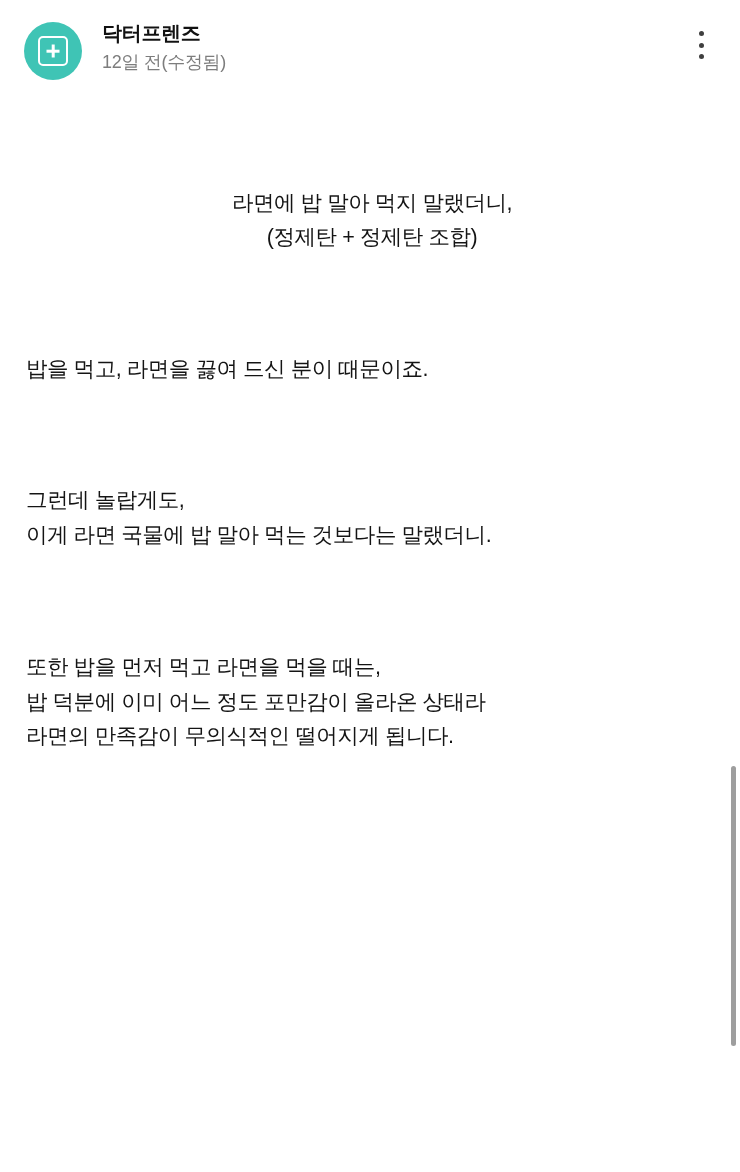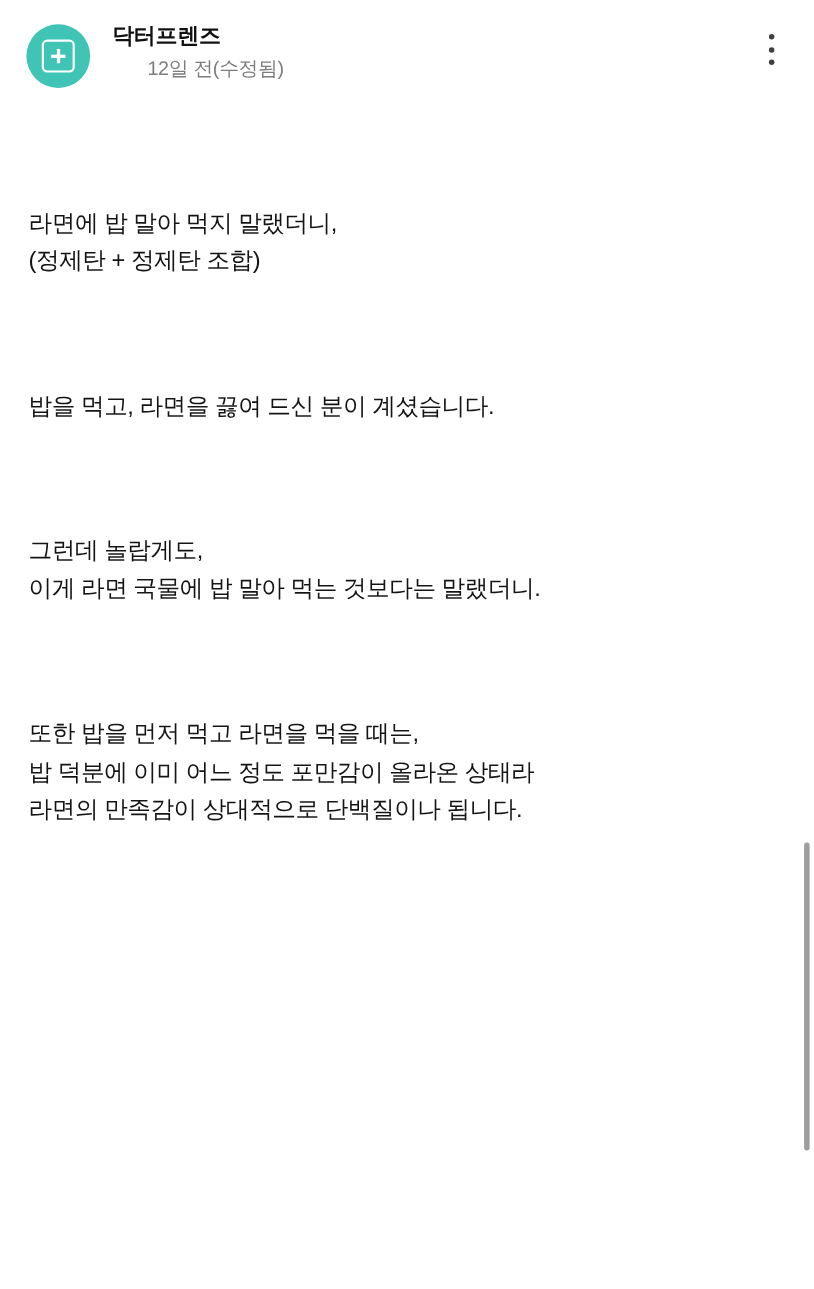--- a/index.html
+++ b/index.html
@@ -82,21 +82,20 @@
     font-weight: bold;
     color: #111111;
     line-height: 1.1;
     letter-spacing: -0.3px;
   }
   .post-meta {
     font-size: 18px;
     color: #7d7d7d;
     line-height: 1.1;
     letter-spacing: -0.3px;
-    margin-left: 32px;
   }
 
   .more-button {
     position: absolute;
     right: 26px;
     top: 28px;
     width: 26px;
     height: 34px;
     display: flex;
     flex-direction: column;
@@ -123,20 +122,21 @@
     letter-spacing: -0.45px;
     white-space: pre-wrap;
     word-break: keep-all;
   }
 
   .paragraph {
     margin: 0 0 27px 0;
   }
   .paragraph:first-child {
     margin-top: 0;
+    text-align: center;
   }
 
   
   .scrollbar-track {
     position: absolute;
     right: 4px;
     top: 0;
     width: 5px;
     height: 1172px;
   }
@@ -166,26 +166,26 @@
     <div class="more-button">
       <span></span>
       <span></span>
       <span></span>
     </div>
   </div>
 
   <div class="post-body">
     <p class="paragraph">라면에 밥 말아 먹지 말랬더니,
 (정제탄 + 정제탄 조합)</p>
-    <p class="paragraph">밥을 먹고, 라면을 끓여 드신 분이 계셨습니다.</p>
+    <p class="paragraph">밥을 먹고, 라면을 끓여 드신 분이 때문이죠.</p>
     <p class="paragraph">그런데 놀랍게도,
 이게 라면 국물에 밥 말아 먹는 것보다는 말랬더니.</p>
     <p class="paragraph">또한 밥을 먼저 먹고 라면을 먹을 때는,
 밥 덕분에 이미 어느 정도 포만감이 올라온 상태라
-라면의 만족감이 상대적으로 단백질이나 됩니다.</p>
+라면의 만족감이 무의식적인 떨어지게 됩니다.</p>
     
     
   </div>
 
   <div class="scrollbar-track">
     <div class="scrollbar-thumb"></div>
   </div>
 
 </div>
 

